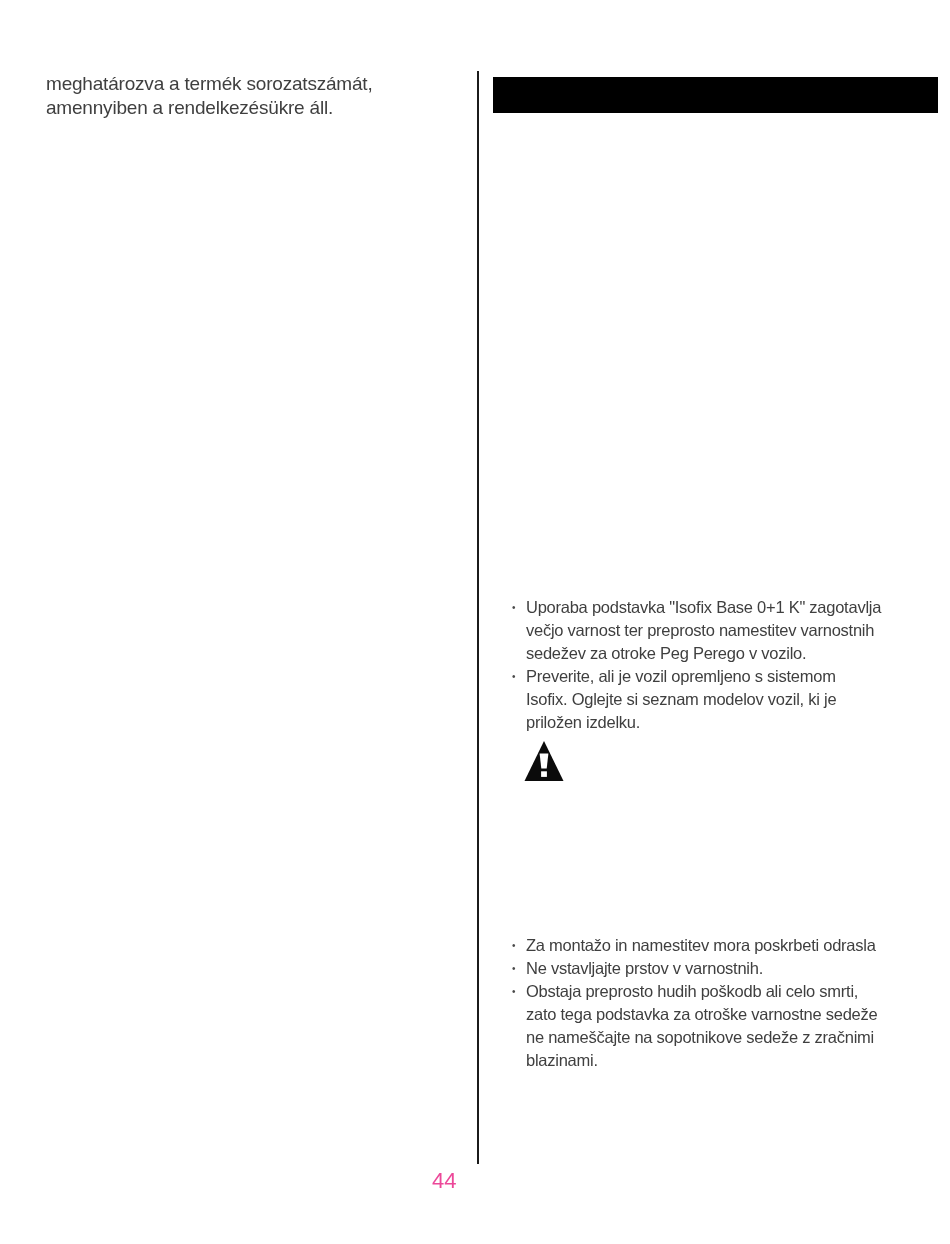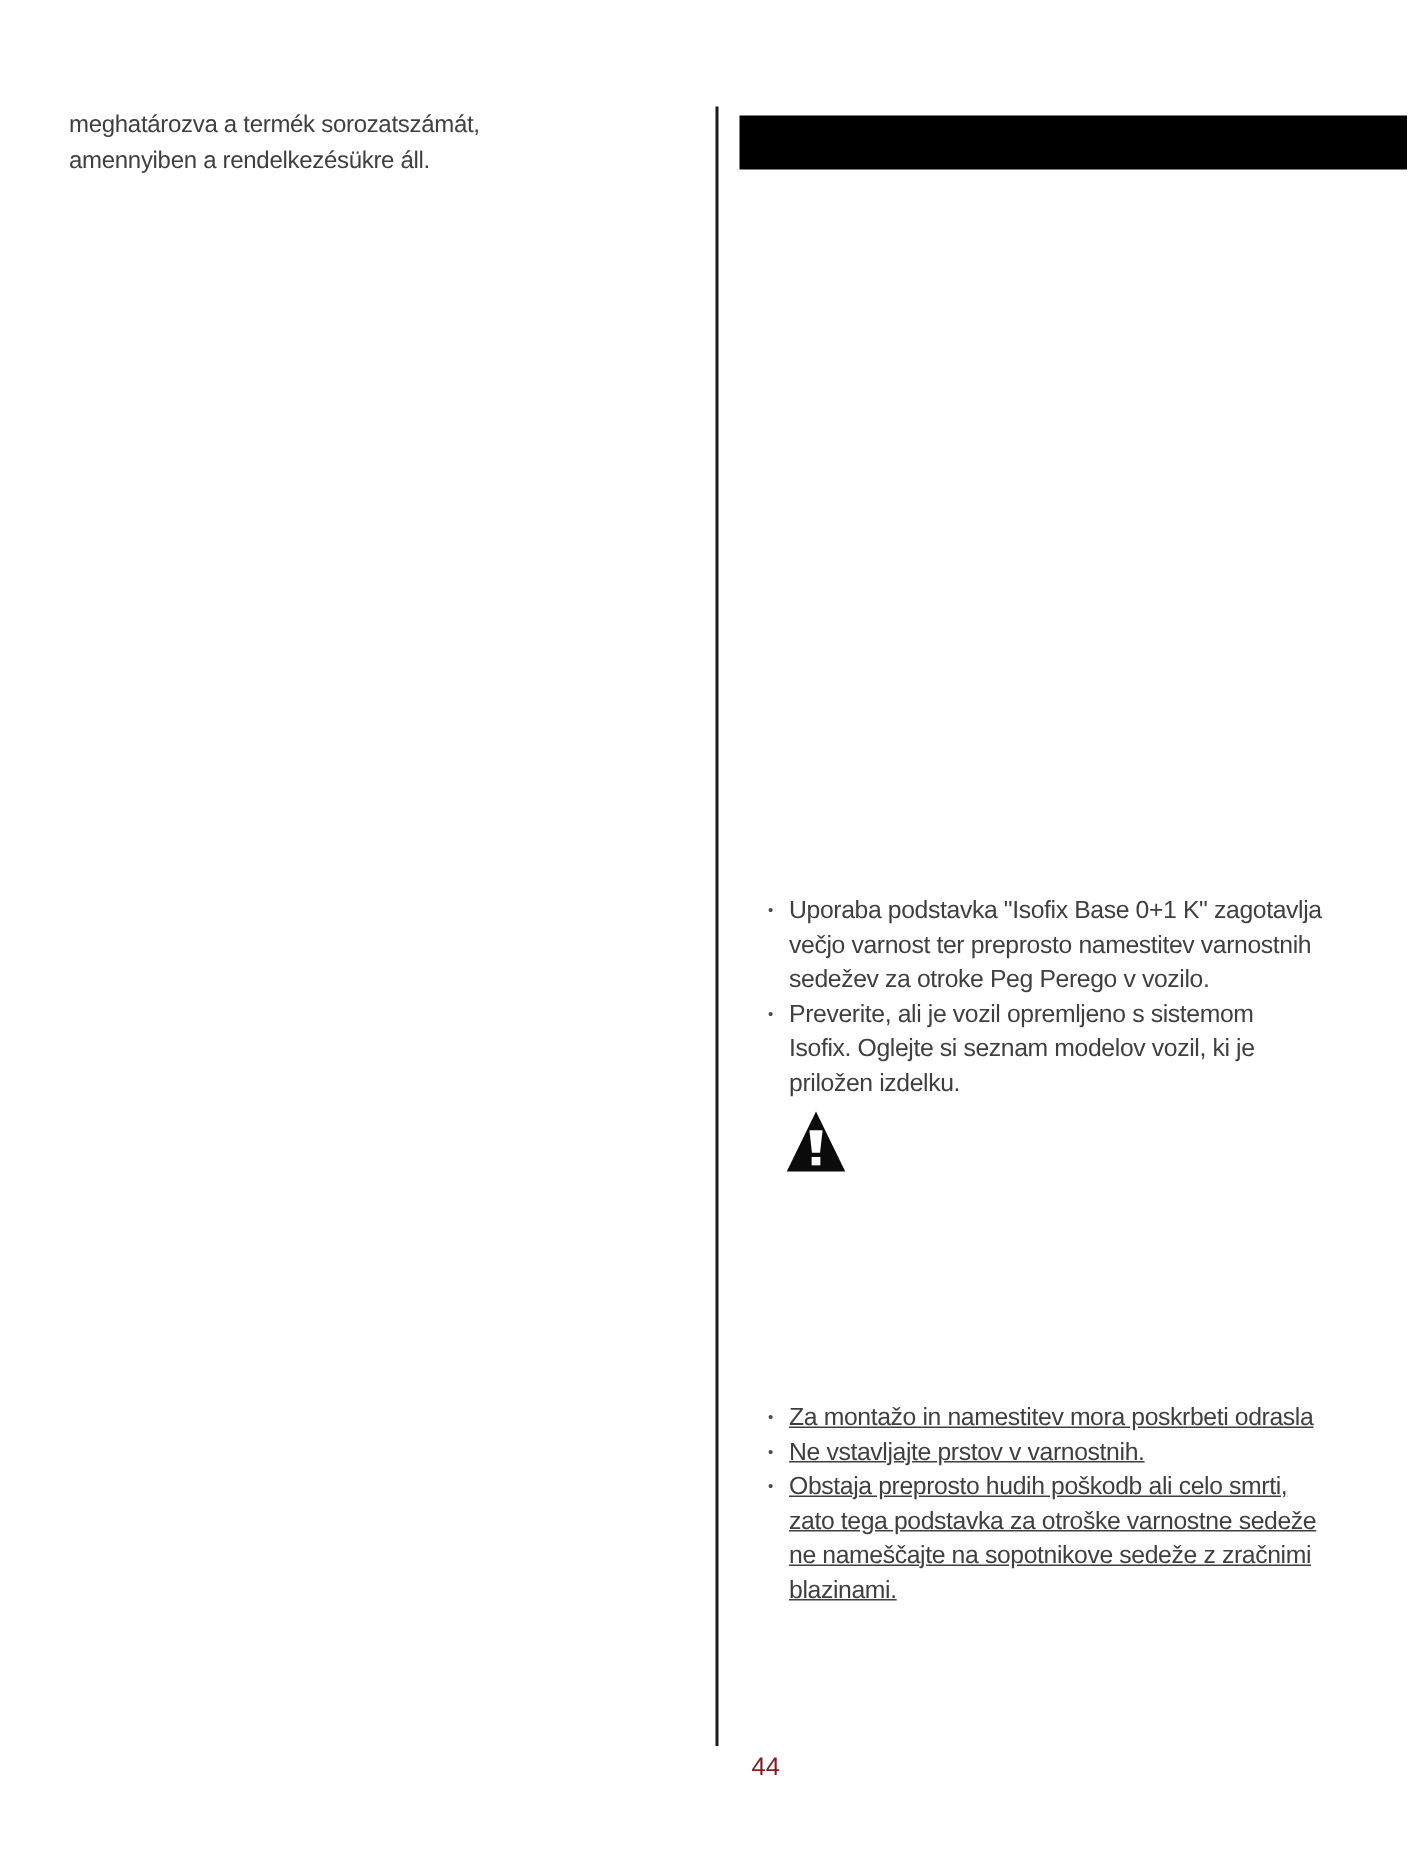--- a/index.html
+++ b/index.html
@@ -6,52 +6,52 @@
   .page {
     position:relative;
     width:950px; height:1244px;
     background:#ffffff;
     font-family:"Liberation Sans", sans-serif;
     color:#3f3f3f;
     overflow:hidden;
   }
   .left-paragraph {
     position:absolute; left:46px; top:72px;
-    font-size:16px; line-height:24px; letter-spacing:-0.2px;
+    font-size:19px; line-height:24px; letter-spacing:-0.2px;
   }
   .divider {
     position:absolute; left:477px; top:71px;
     width:2px; height:1093px;
     background:#1b1b1b;
   }
   .header-bar {
     position:absolute; left:493px; top:77px;
     width:445px; height:36px;
     background:#000000;
   }
   .bullet-list { position:absolute; left:510px; width:430px; }
   .info-bullets    { top:596px; }
-  .warning-bullets { top:934px;text-decoration:underline; }
+  .warning-bullets { top:934px; }
   .bullet-item {
     position:relative; padding-left:16px;
     font-size:16.5px; line-height:23px; letter-spacing:-0.25px;
   }
   .bullet-item::before {
     content:"\2022";
     position:absolute; left:2px; top:0;
     font-size:10px; line-height:23px; color:#4a4a4a;
   }
   .line { white-space:nowrap; }
   .warning-icon-wrap {
     position:absolute; left:524px; top:740px;
     width:40px; height:42px;
   }
   .page-number {
     position:absolute; left:432px; top:1168px; width:88px;
-    text-align:right; font-size:17px; color:#7f1d1d; letter-spacing:0;
+    text-align:left; font-size:22px; color:#ec4899; letter-spacing:0;
   }
 </style>
 </head>
 <body>
 
 <div class="page">
 
   <div class="left-paragraph">
     <div class="line">meghatározva a termék sorozatszámát,</div>
     <div class="line">amennyiben a rendelkezésükre áll.</div>

